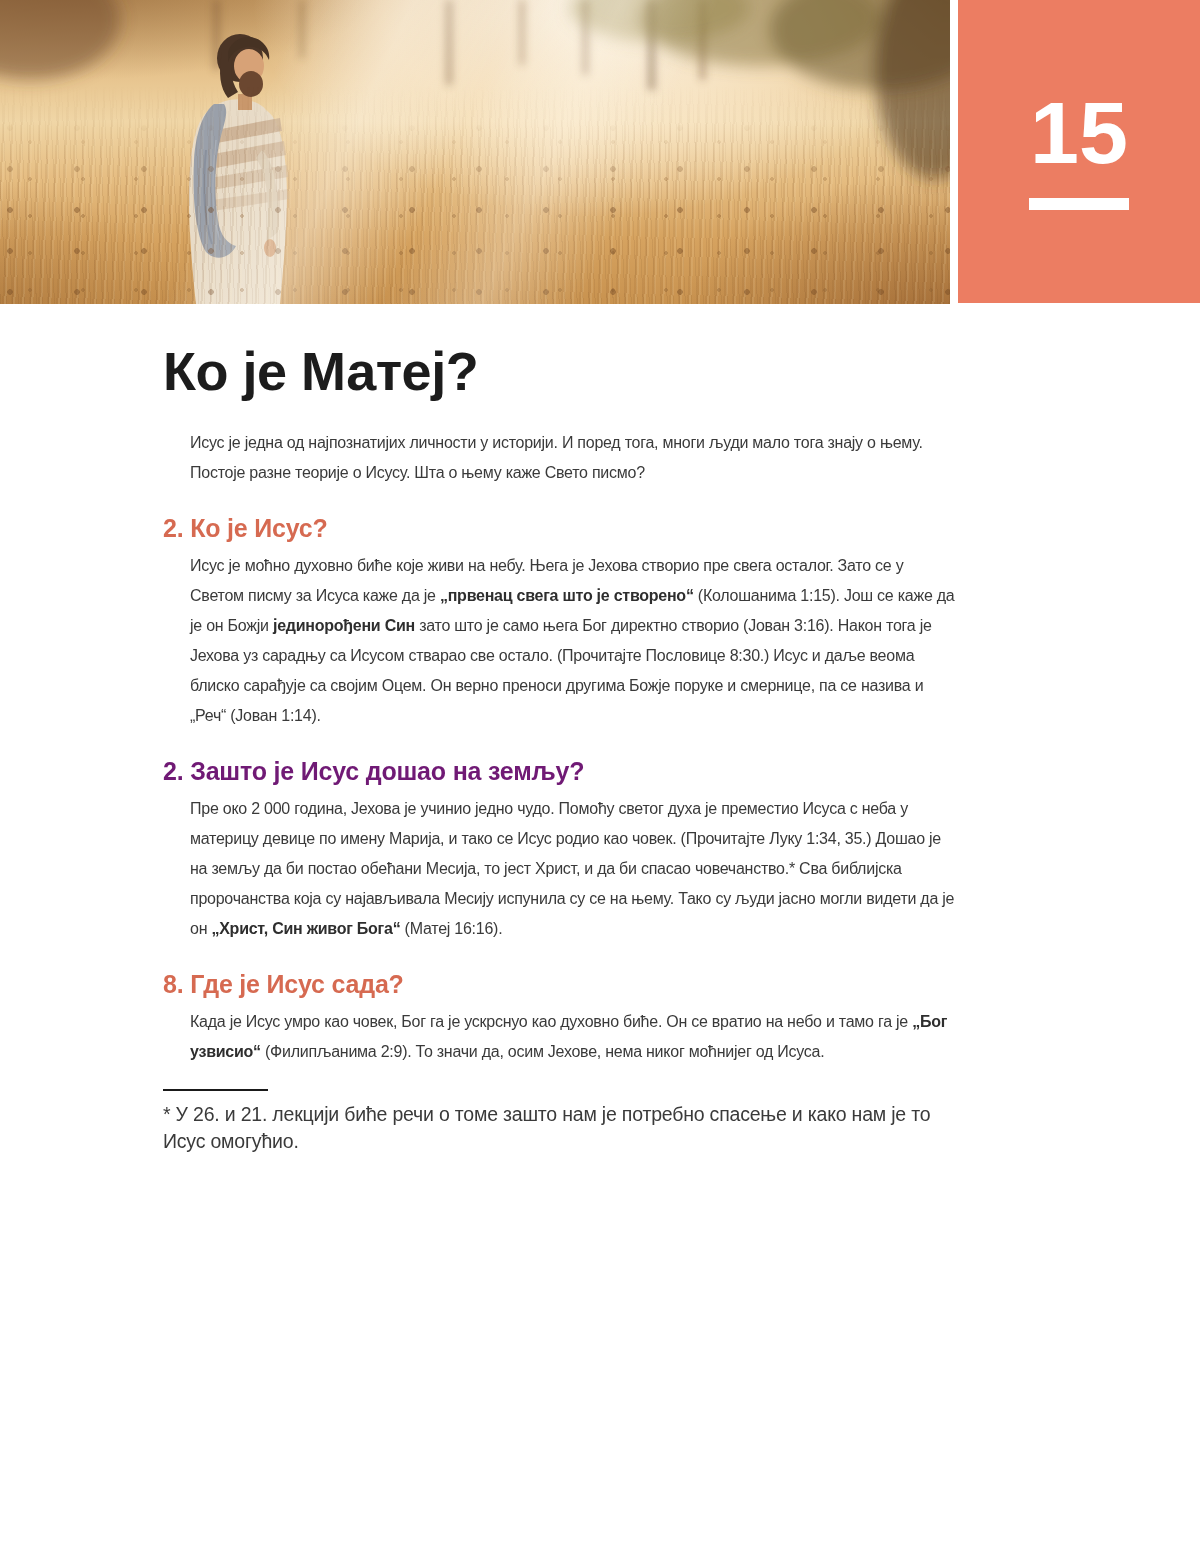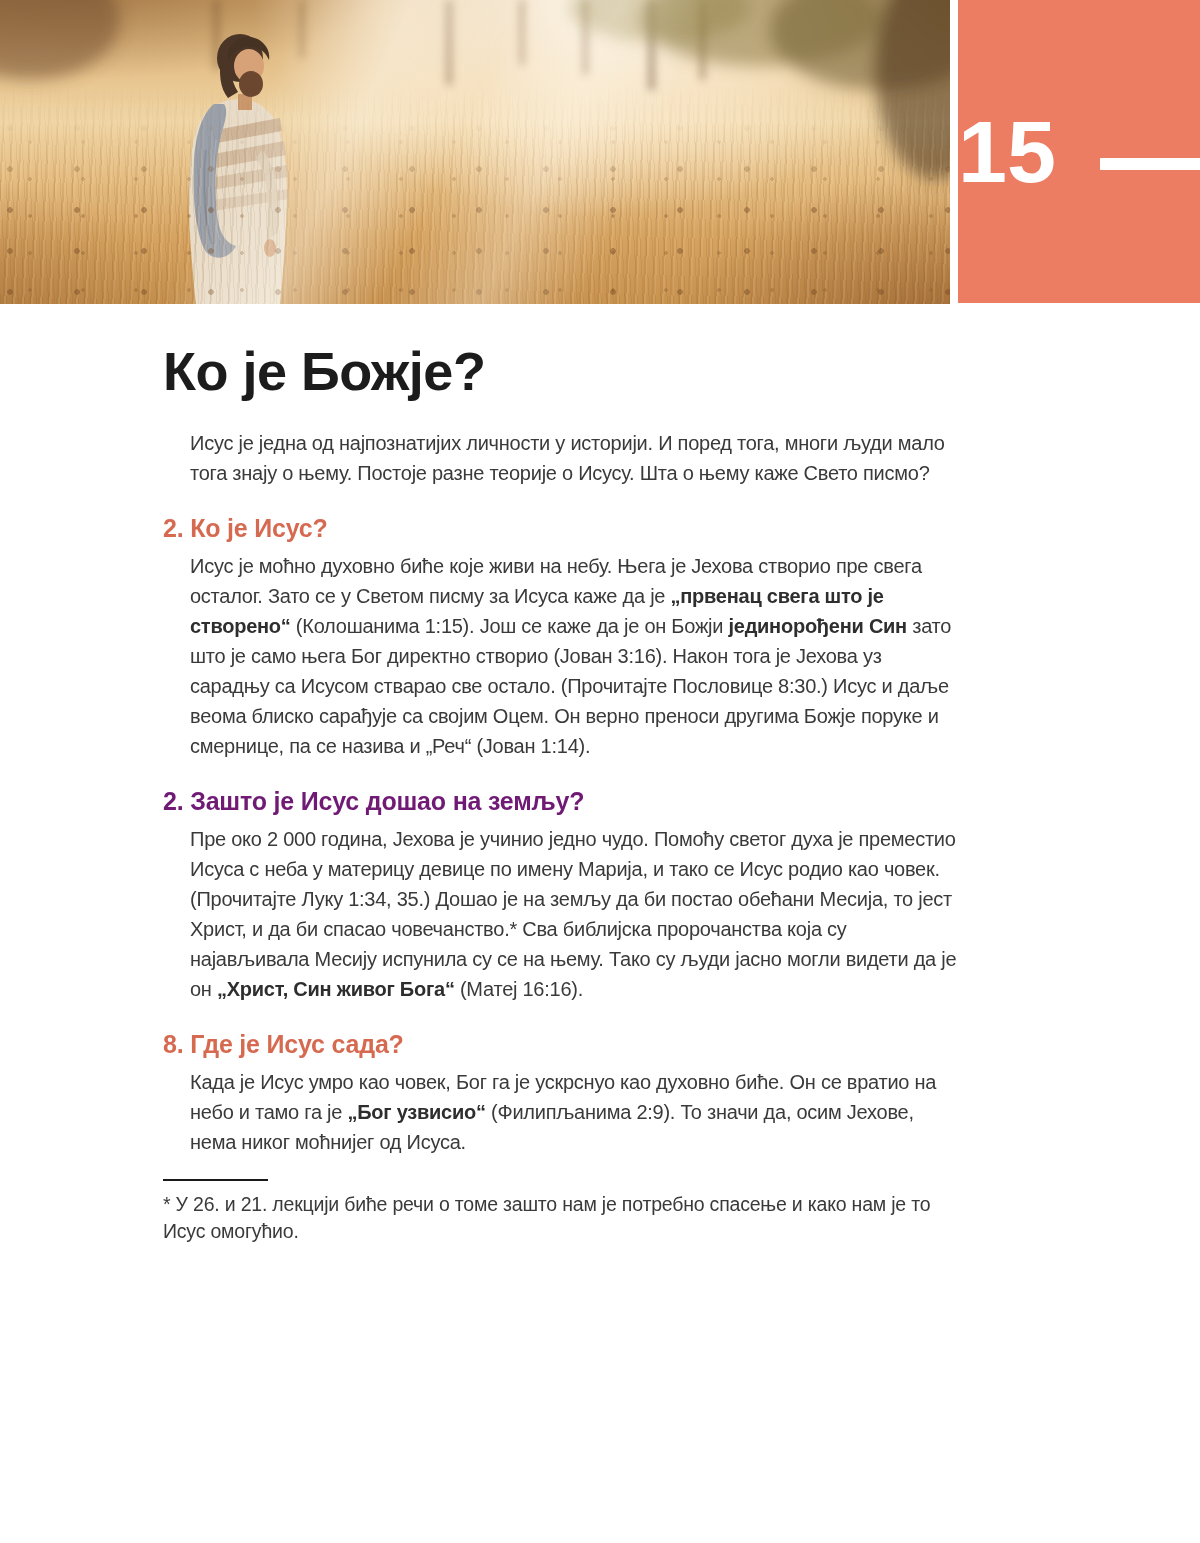--- a/index.html
+++ b/index.html
@@ -53,39 +53,39 @@
     position: absolute; inset: 0;
     background: linear-gradient(115deg,
       rgba(255,250,240,0) 28%, rgba(255,250,240,0.40) 38%,
       rgba(255,250,240,0) 48%, rgba(255,248,235,0.30) 57%,
       rgba(255,248,235,0) 66%);
   }
 
   .lesson-box {
     position: absolute; left: 958px; top: 0;
     width: 242px; height: 303px;
-    display: flex; flex-direction: row; align-items: center; justify-content: space-between;
+    display: flex; flex-direction: column; align-items: center; justify-content: center;
   }
   .lesson-number {
     font-size: 88px; line-height: 0.9; font-weight: 700; color: #ffffff;
     letter-spacing: 0px;
   }
   .lesson-underline { width: 100px; height: 12px; background: #ffffff; margin-top: 25px; }
 
   
   .content { position: relative; margin-left: 163px; width: 795px; }
 
   .title {
     margin: 36px 0 0 0;
     font-size: 54px; line-height: 62px; font-weight: 700;
     letter-spacing: -0.5px; color: #1c1c1c;
   }
   .para {
     margin: 0 0 0 27px; width: 768px;
-    font-size: 20px; line-height: 30px; letter-spacing: -0.25px;
+    font-size: 16px; line-height: 30px; letter-spacing: -0.25px;
     color: #3a3a3a;
   }
   .para b { font-weight: 700; color: #2e2e2e; }
   .intro { margin-top: 26px; }
   .sec-h {
     margin: 24px 0 7px 0;
     font-size: 25px; line-height: 32px; font-weight: 700;
     letter-spacing: -0.2px;
   }
   .fn-rule { width: 105px; height: 2px; background: #1a1a1a; margin: 22px 0 0 0; }
@@ -153,21 +153,21 @@
       <div class="rays-layer"></div>
     </div>
 
     <div class="lesson-box" style="background-color: rgb(236, 125, 98);">
       <div class="lesson-number">15</div>
       <div class="lesson-underline"></div>
     </div>
   </header>
 
   <main class="content">
-    <h1 class="title">Ко је Божје?</h1>
+    <h1 class="title">Ко је Матеј?</h1>
 
     <p class="para intro">Исус је једна од најпознатијих личности у историји. И поред тога, многи људи мало тога знају о њему. Постоје разне теорије о Исусу. Шта о њему каже Свето писмо?</p>
 
     <section>
       <h2 class="sec-h" style="color: rgb(214, 106, 81);">2. Ко је Исус?</h2>
       <p class="para"><span>Исус је моћно духовно биће које живи на небу. Њега је Јехова створио пре свега осталог. Зато се у Светом писму за Исуса каже да је </span><b>„првенац свега што је створено“</b><span> (Колошанима 1:15). Још се каже да је он Божји </span><b>јединорођени Син</b><span> зато што је само њега Бог директно створио (Јован 3:16). Након тога је Јехова уз сарадњу са Исусом стварао све остало. (Прочитајте Пословице 8:30.) Исус и даље веома блиско сарађује са својим Оцем. Он верно преноси другима Божје поруке и смернице, па се назива и „Реч“ (Јован 1:14).</span></p>
     </section>
 
     <section>
       <h2 class="sec-h" style="color: #701a75;">2. Зашто је Исус дошао на земљу?</h2>

